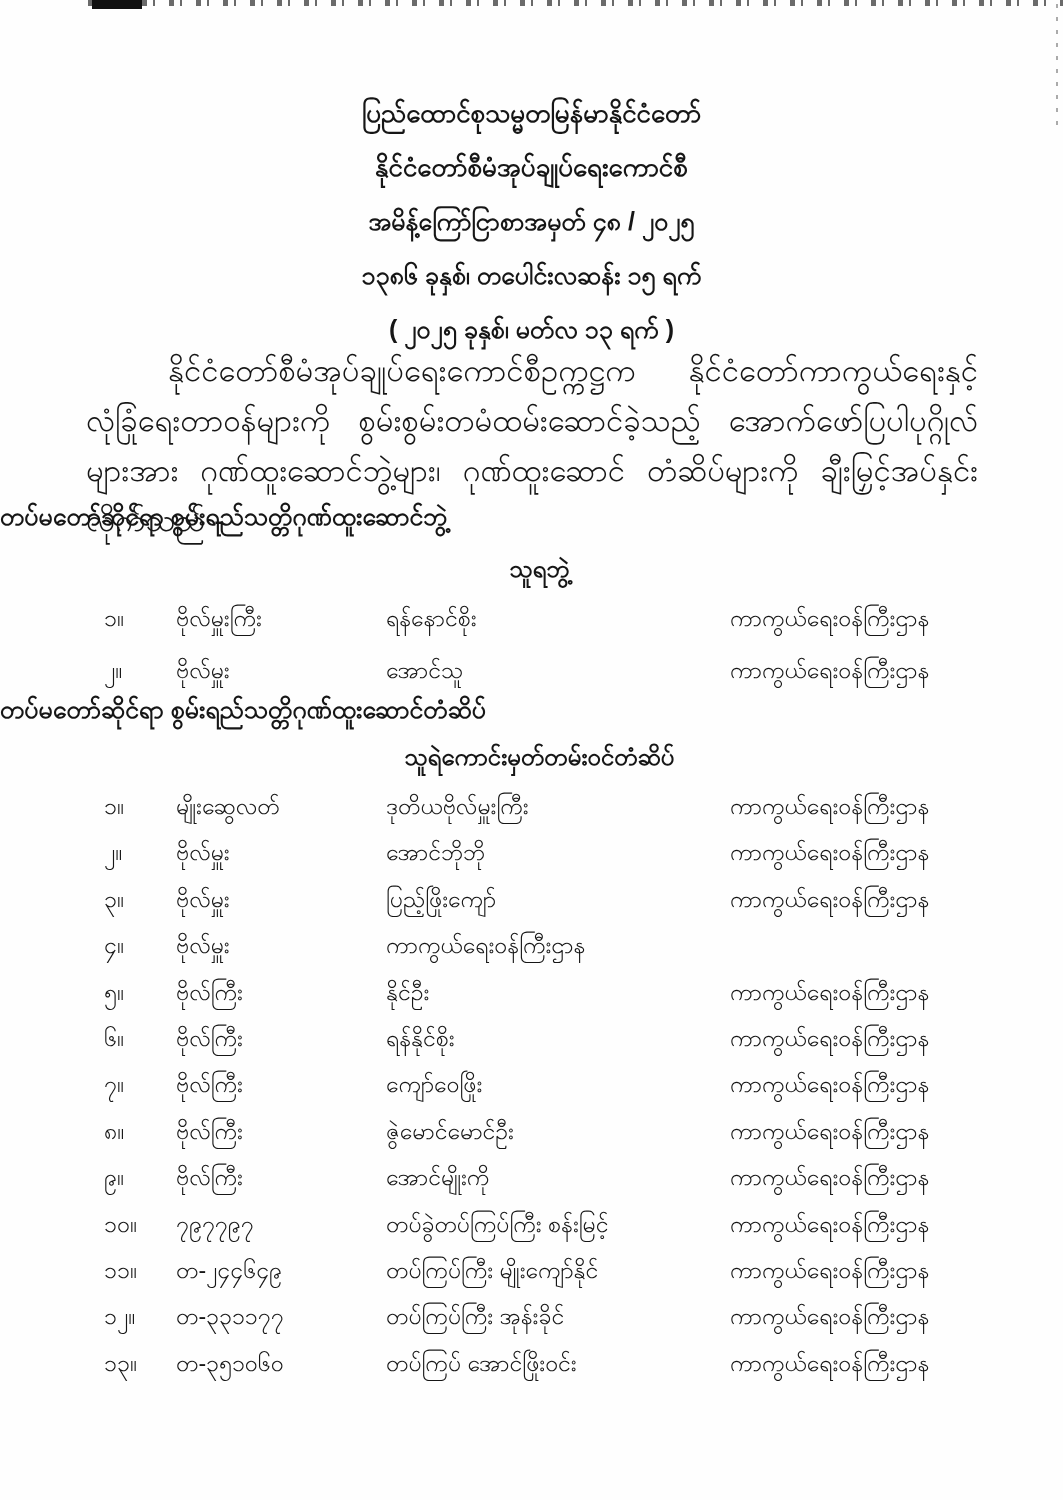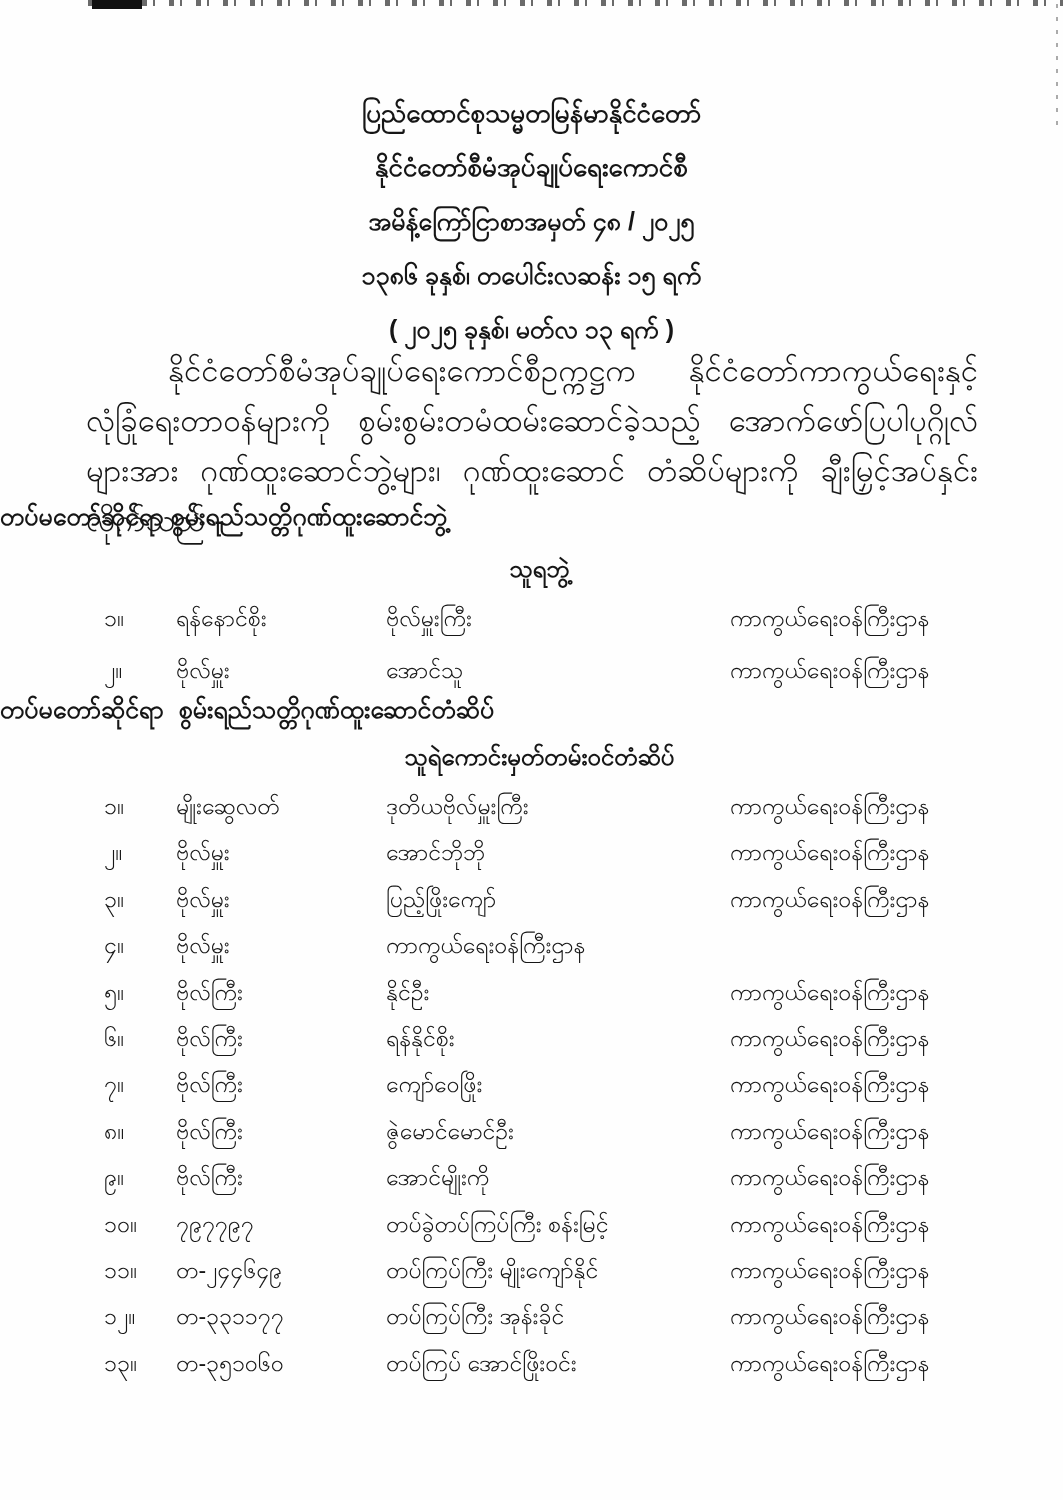--- a/index.html
+++ b/index.html
@@ -40,21 +40,21 @@
   .sec-title{
     position:absolute;left:0;width:100%;
     font-size:25px;font-weight:700;
   }
   .sec-sub{
     position:absolute;left:0;width:100%;text-align:center;
     font-size:24px;font-weight:700;margin-left:8px;
   }
   #sec1-title{top:500px;}
   #sec1-sub{top:553px;}
-  #sec2-title{top:693px;font-family:Liberation Mono, monospace;}
+  #sec2-title{top:693px;}
   #sec2-sub{top:741px;font-family:Liberation Mono, monospace;}
   .list{position:absolute;left:0;right:0;}
   #list1{top:597px;}
   #list2{top:786px;}
   .row{
     display:grid;
     grid-template-columns:72px 210px 344px auto;
     padding-left:104px;
     font-size:23px;font-weight:500;
     align-items:start;
@@ -82,22 +82,22 @@
 
   <p class="para">နိုင်ငံတော်စီမံအုပ်ချုပ်ရေးကောင်စီဥက္ကဋ္ဌက နိုင်ငံတော်ကာကွယ်ရေးနှင့် လုံခြုံရေးတာဝန်များကို စွမ်းစွမ်းတမံထမ်းဆောင်ခဲ့သည့် အောက်ဖော်ပြပါပုဂ္ဂိုလ်များအား ဂုဏ်ထူးဆောင်ဘွဲ့များ၊ ဂုဏ်ထူးဆောင် တံဆိပ်များကို ချီးမြှင့်အပ်နှင်းလိုက်သည် -</p>
 
   <div class="sec-title" id="sec1-title">တပ်မတော်ဆိုင်ရာ စွမ်းရည်သတ္တိဂုဏ်ထူးဆောင်ဘွဲ့</div>
   <div class="sec-sub" id="sec1-sub">သူရဘွဲ့</div>
 
   <div class="list" id="list1">
 
       <div class="row">
         <span class="cell">၁။</span>
+        <span class="cell">ဗိုလ်မှူးကြီး</span>
         <span class="cell">ရန်နောင်စိုး</span>
-        <span class="cell">ဗိုလ်မှူးကြီး</span>
         <span class="cell">ကာကွယ်ရေးဝန်ကြီးဌာန</span>
       </div>
 
       <div class="row">
         <span class="cell">၂။</span>
         <span class="cell">ဗိုလ်မှူး</span>
         <span class="cell">အောင်သူ</span>
         <span class="cell">ကာကွယ်ရေးဝန်ကြီးဌာန</span>
       </div>
     </div>

